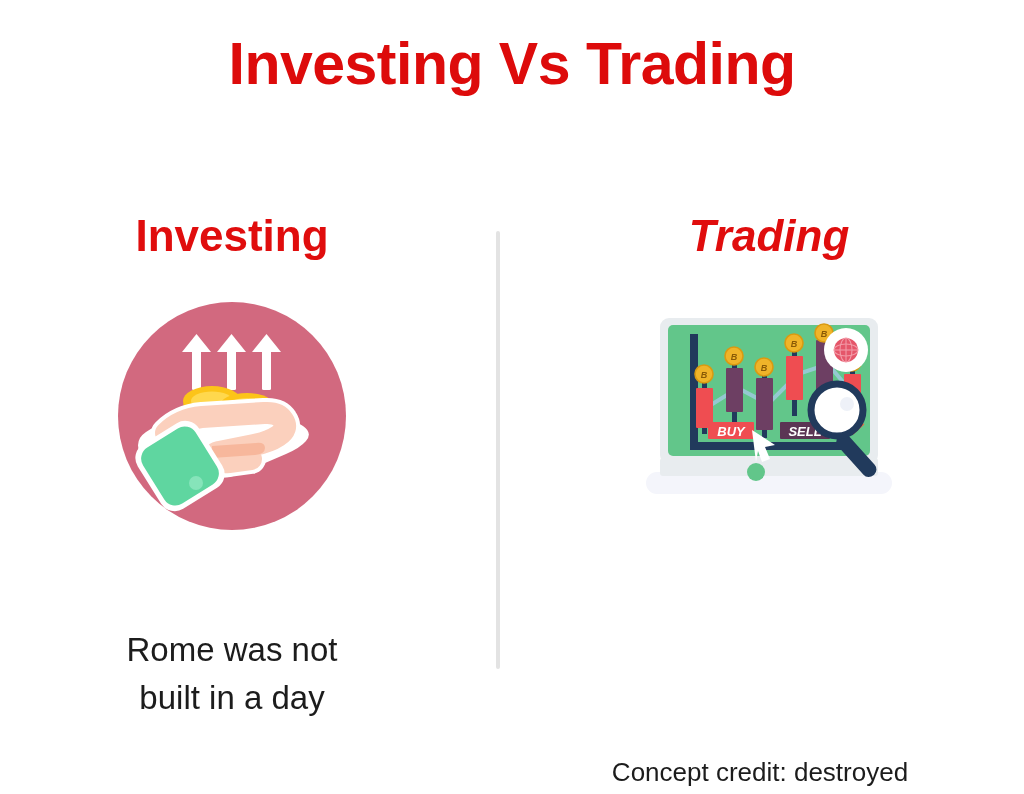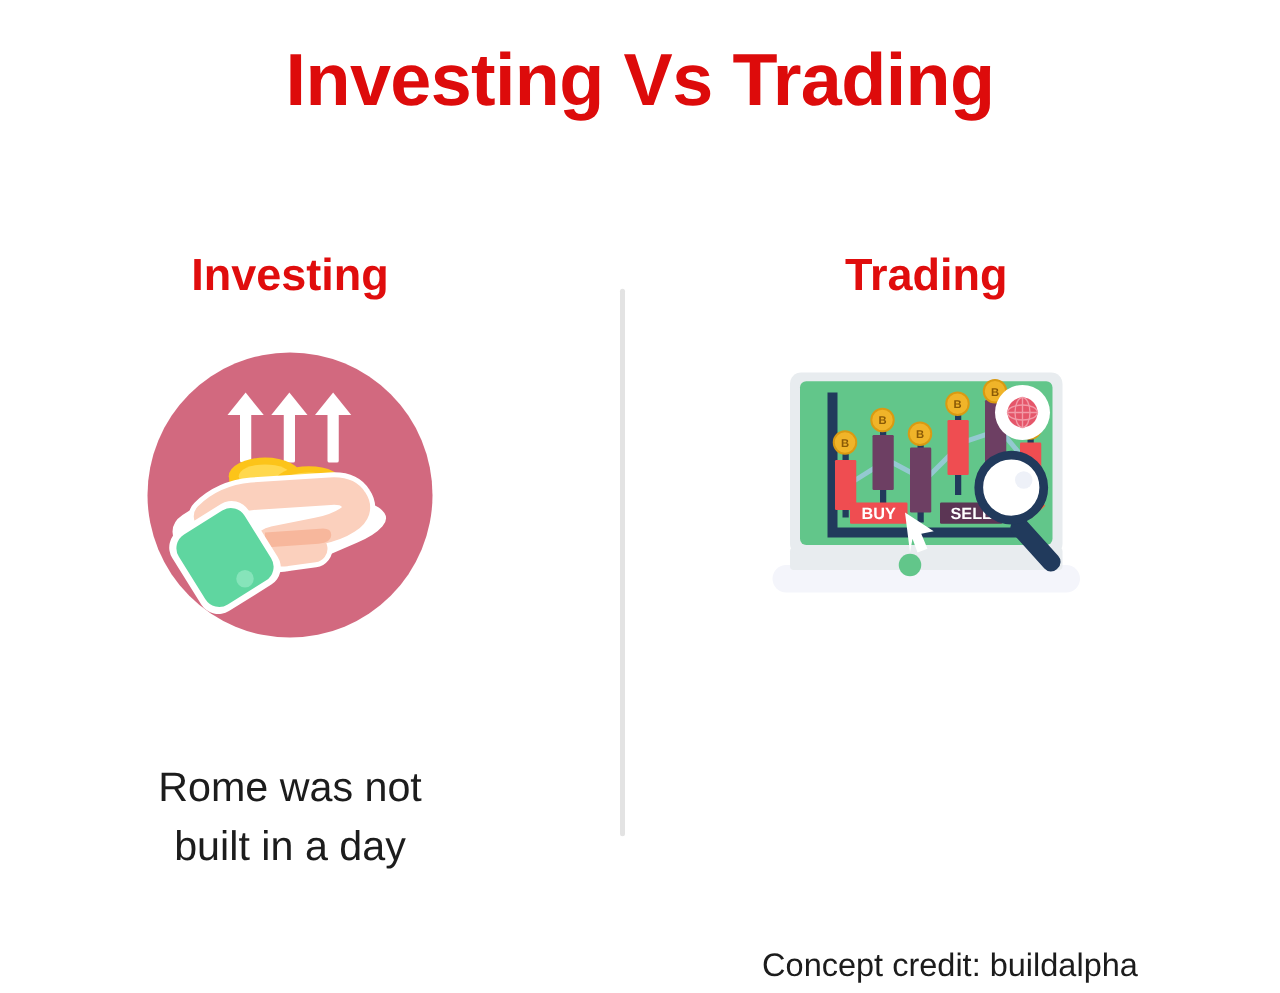--- a/index.html
+++ b/index.html
@@ -45,28 +45,28 @@
   }
 
   
   .col {
     position: absolute;
     top: 196px;
     width: 460px;
     text-align: center;
   }
   .col-left  { left: 2px; }
-  .col-right { left: 511px; }
+  .col-right { left: 539px; font-style: italic; }
 
   .col-heading {
-    font-size: 36px;
+    font-size: 44px;
     font-weight: bold;
     color: #e00d0d;
     line-height: 1.1;
-    margin: 4px;
+    margin: 16px;
   }
 
   .art-slot {
     position: relative;
     height: 300px;
     margin-top: 40px;
   }
 
   .caption {
     font-size: 33px;
@@ -268,15 +268,15 @@
             <rect x="212" y="104" width="15" height="16" transform="rotate(-42 219 112)" fill="#ef6d3f"></rect>
             <circle cx="203" cy="98" r="26" fill="#ffffff" stroke="#213a5c" stroke-width="7"></circle>
             <circle cx="213" cy="92" r="7" fill="#eef1f8"></circle>
           </g>
         </svg>
       </div>
     </div>
 
   </div>
 
-  <div class="credit">Concept credit: buildalpha</div>
+  <div class="credit">Concept credit: destroyed</div>
 
 </div>
 
 </body></html>

